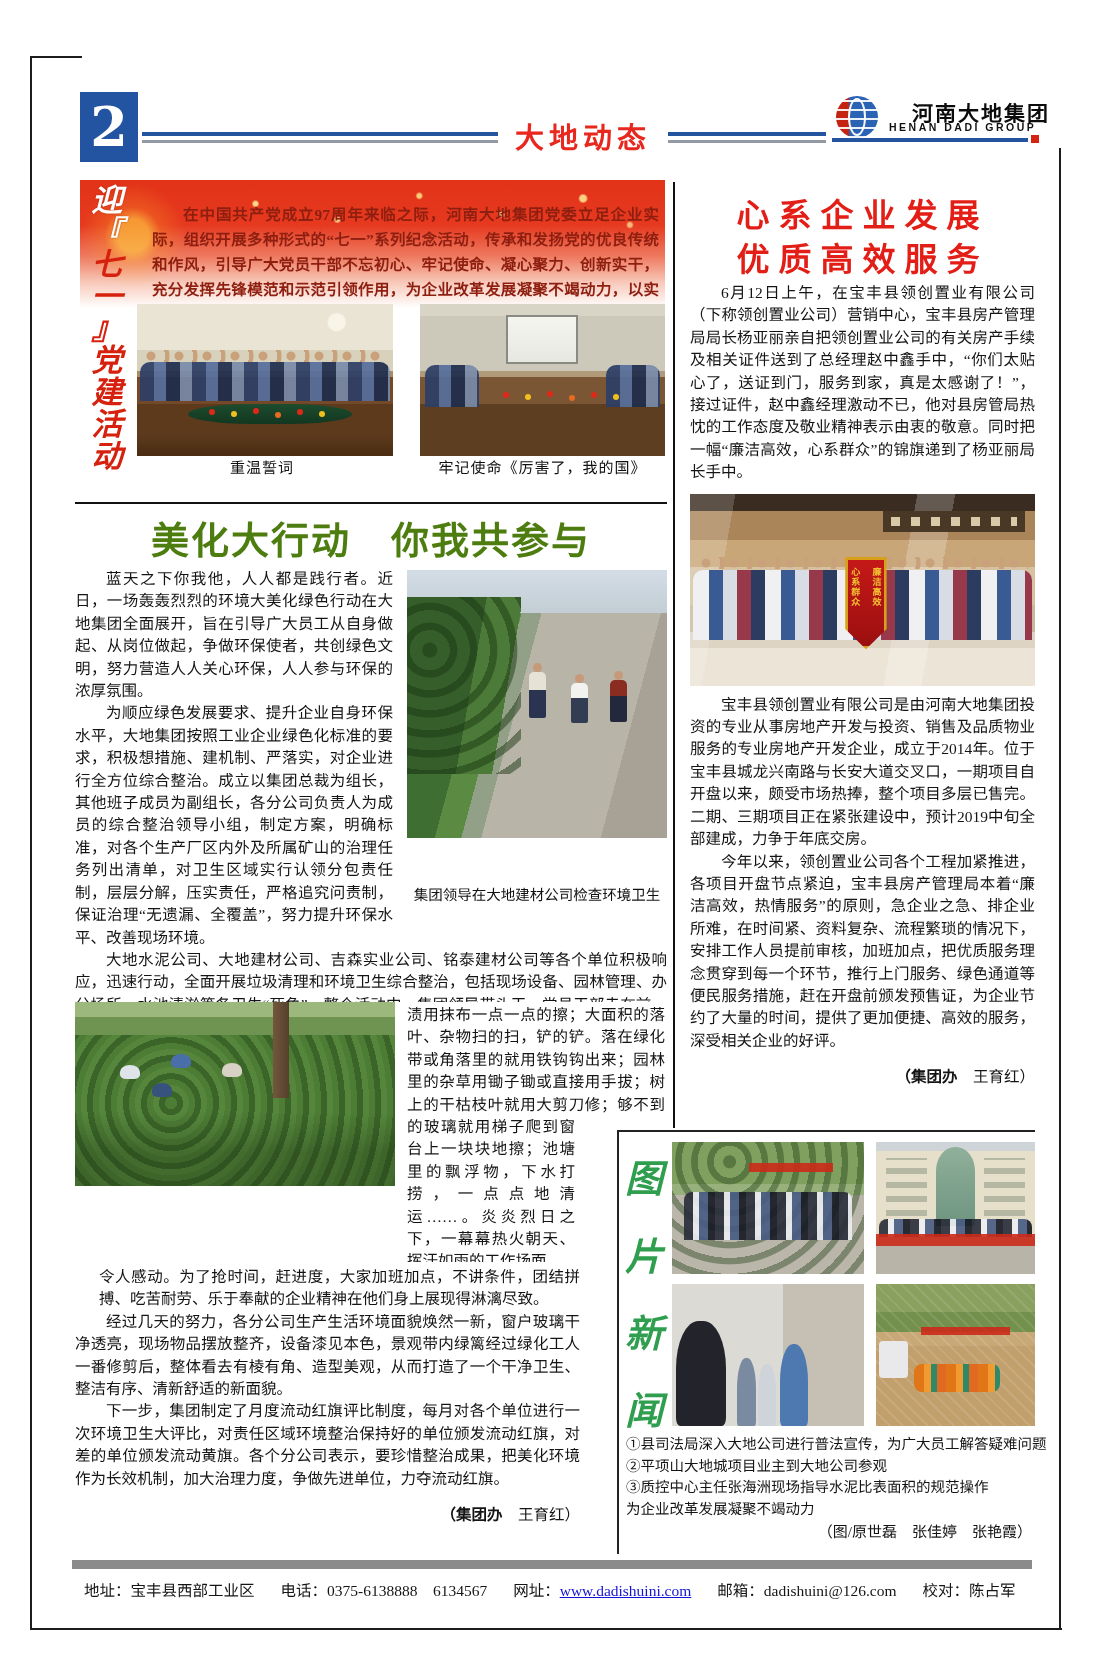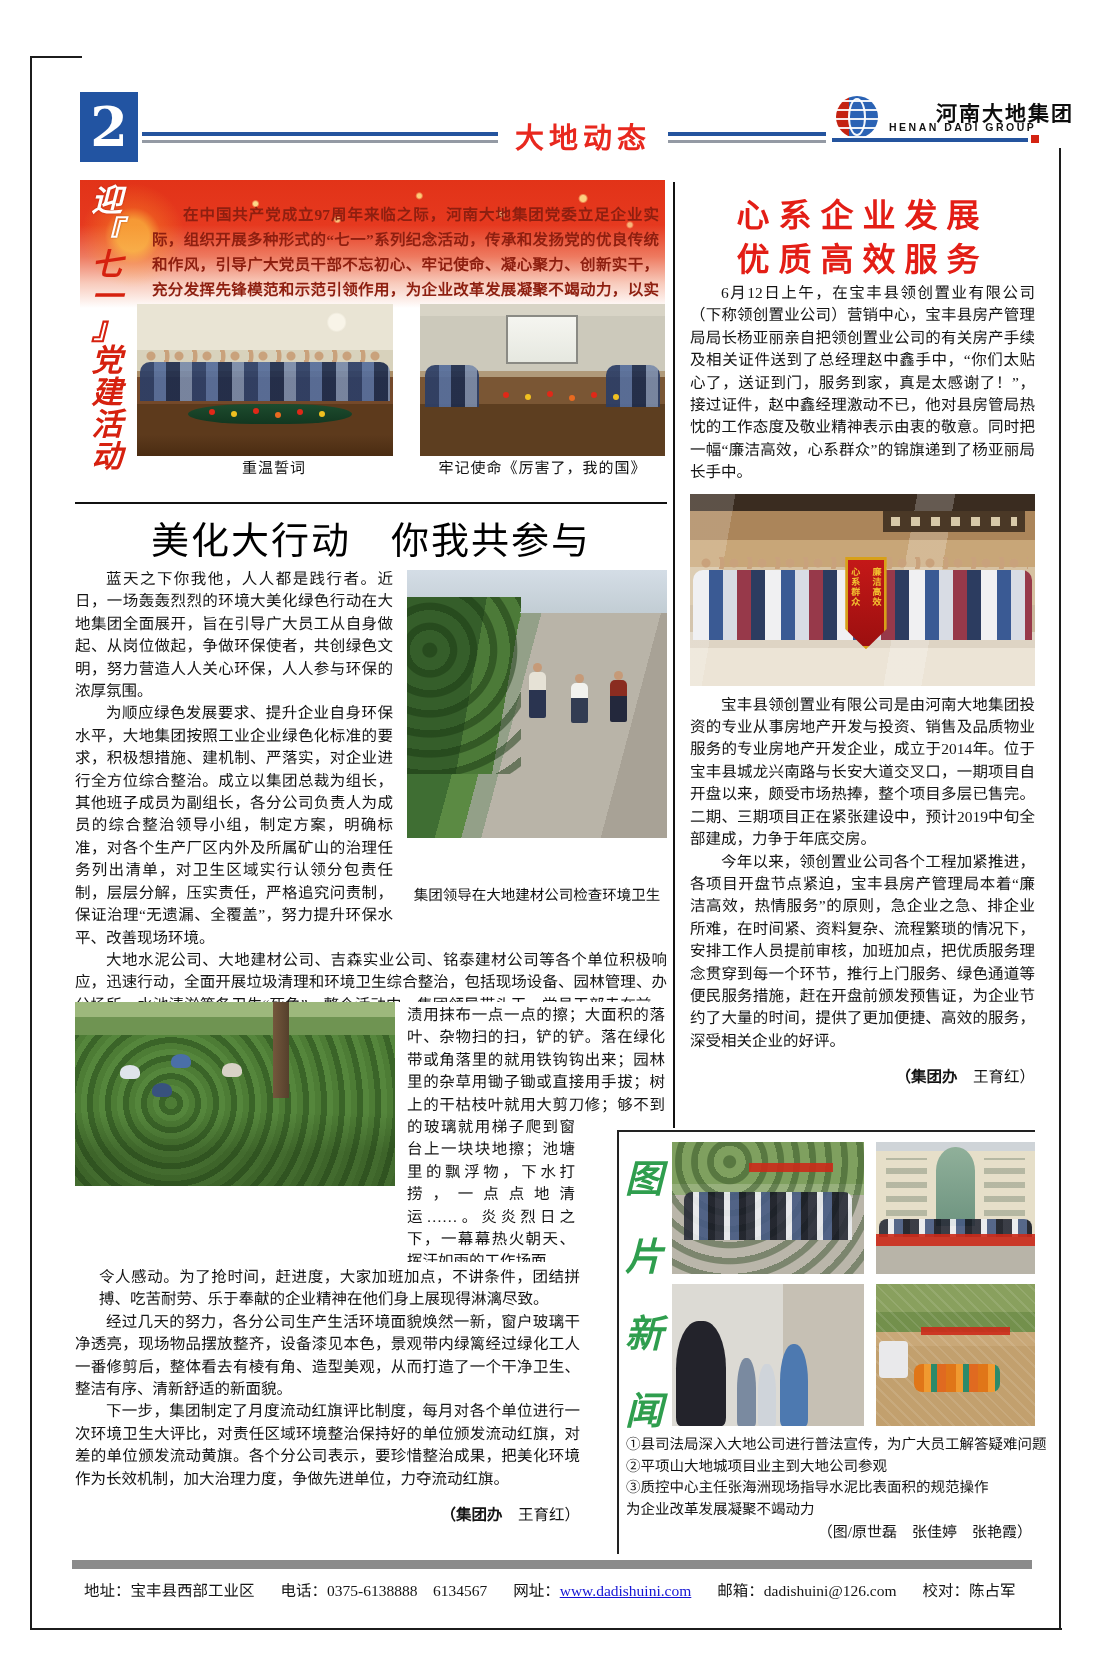--- a/index.html
+++ b/index.html
@@ -19,21 +19,21 @@
   .section-title{position:absolute;left:498px;top:114px;width:170px;text-align:center;
            font-family:"Liberation Sans",sans-serif;font-weight:bold;font-size:29px;
            letter-spacing:5px;color:#e8281e;}
   .globe{position:absolute;left:836px;top:96px;width:42px;height:42px;border-radius:50%;
          background:
            repeating-linear-gradient(0deg,rgba(255,255,255,.9) 0 2px,transparent 2px 9px),
            linear-gradient(90deg,#c42312 0 30%,transparent 30%),
            radial-gradient(circle at 50% 50%,#2a62b4 0 70%,#1c4a94 100%);}
   .globe::before{content:"";position:absolute;left:28%;top:4%;width:44%;height:92%;
          border:2px solid rgba(255,255,255,.95);border-radius:50%;box-sizing:border-box;}
-  .logo-cn{position:absolute;left:936px;top:97px;font-family:"Liberation Sans",sans-serif;
+  .logo-cn{position:absolute;left:912px;top:97px;font-family:"Liberation Sans",sans-serif;
          font-weight:bold;font-size:21px;letter-spacing:2px;color:#0c0c0c;}
   .logo-en{position:absolute;left:889px;top:121px;font-family:"Liberation Sans",sans-serif;
          font-weight:bold;font-size:10.5px;letter-spacing:2.5px;color:#111;}
   .logo-rule{position:absolute;left:832px;top:138px;width:196px;height:4px;background:#24549e;}
   .logo-dot{position:absolute;left:1031px;top:135px;width:8px;height:8px;background:#d42312;}
 
   
   .banner{position:absolute;left:80px;top:180px;width:585px;height:132px;
           background:
             radial-gradient(circle at 9% 42%, rgba(255,206,66,.65) 0 16px, rgba(255,170,40,.25) 28px, transparent 52px),
@@ -137,22 +137,22 @@
      linear-gradient(180deg,#89a05e 0 20%,#73904c 20% 34%,#c9a878 34% 44%,#c2a06e 44% 100%);}
   .n-van{position:absolute;left:2%;top:40%;width:18%;height:26%;background:#e9e9eb;border-radius:4px;}
   .n-crew{position:absolute;left:24%;top:56%;width:54%;height:20%;border-radius:8px;
      background:repeating-linear-gradient(90deg,#e07618 0 10px,#f09a30 10px 17px,#2c8a6a 17px 23px,#e06a20 23px 32px);}
 
   
   .btxt{font-size:15.5px;line-height:22.4px;text-align:justify;}
   .btxt p{margin:0;text-indent:2em;}
   .btxt p.noind{text-indent:0;margin-left:24px;}
   .main-title{position:absolute;left:75px;top:510px;width:592px;text-align:center;
-     font-family:"Liberation Sans",sans-serif;font-weight:normal;font-size:38px;
-     letter-spacing:2px;color:#000000;}
+     font-family:"Liberation Sans",sans-serif;font-weight:bold;font-size:38px;
+     letter-spacing:2px;color:#4d7c0f;}
   .figA{float:right;width:260px;margin:2px 0 6px 14px;}
   .figA .inph{position:relative;width:260px;height:268px;overflow:hidden;}
   .figA .incap{text-align:center;font-size:14.5px;line-height:24px;letter-spacing:0;white-space:nowrap;color:#111;margin-top:45px;}
   .bspacer{float:right;width:90px;height:132px;}
   .byline{text-align:right;font-size:15.5px;margin-top:14px;}
   .byline b{font-weight:bold;}
 
   
   .rightcol{position:absolute;left:690px;top:194px;width:345px;}
   .r-title{font-family:"Liberation Sans",sans-serif;font-weight:bold;font-size:33px;
@@ -212,21 +212,21 @@
     <span class="vc-r">活</span>
     <span class="vc-r">动</span>
   </div>
 
   <div class="figph ph-meet1" style="left:137px;top:304px;width:256px;height:152px;">
     <div class="p-heads" style="top:30%;"></div>
     <div class="p-crowd" style="top:38%;height:26%;"></div>
     <div class="p-runner" style="left:20%;right:16%;top:66%;height:13%;"></div>
     <div class="p-flowers" style="left:28%;top:69%;"></div>
   </div>
-  <div class="figcap" style="left:146px;top:456px;width:256px;">重温誓词</div>
+  <div class="figcap" style="left:134px;top:456px;width:256px;">重温誓词</div>
 
   <div class="figph ph-meet2" style="left:420px;top:304px;width:245px;height:152px;">
     <div class="p-screen"></div>
     <div class="p-crowd" style="left:2%;width:22%;top:40%;height:28%;"></div>
     <div class="p-crowd" style="right:2%;left:auto;width:22%;top:40%;height:28%;"></div>
     <div class="p-flowers" style="left:34%;top:58%;"></div>
   </div>
   <div class="figcap" style="left:400px;top:456px;width:285px;">牢记使命《厉害了，我的国》</div>
 
   <div class="divider-h" style="left:75px;top:502px;width:592px;height:2px;"></div>

